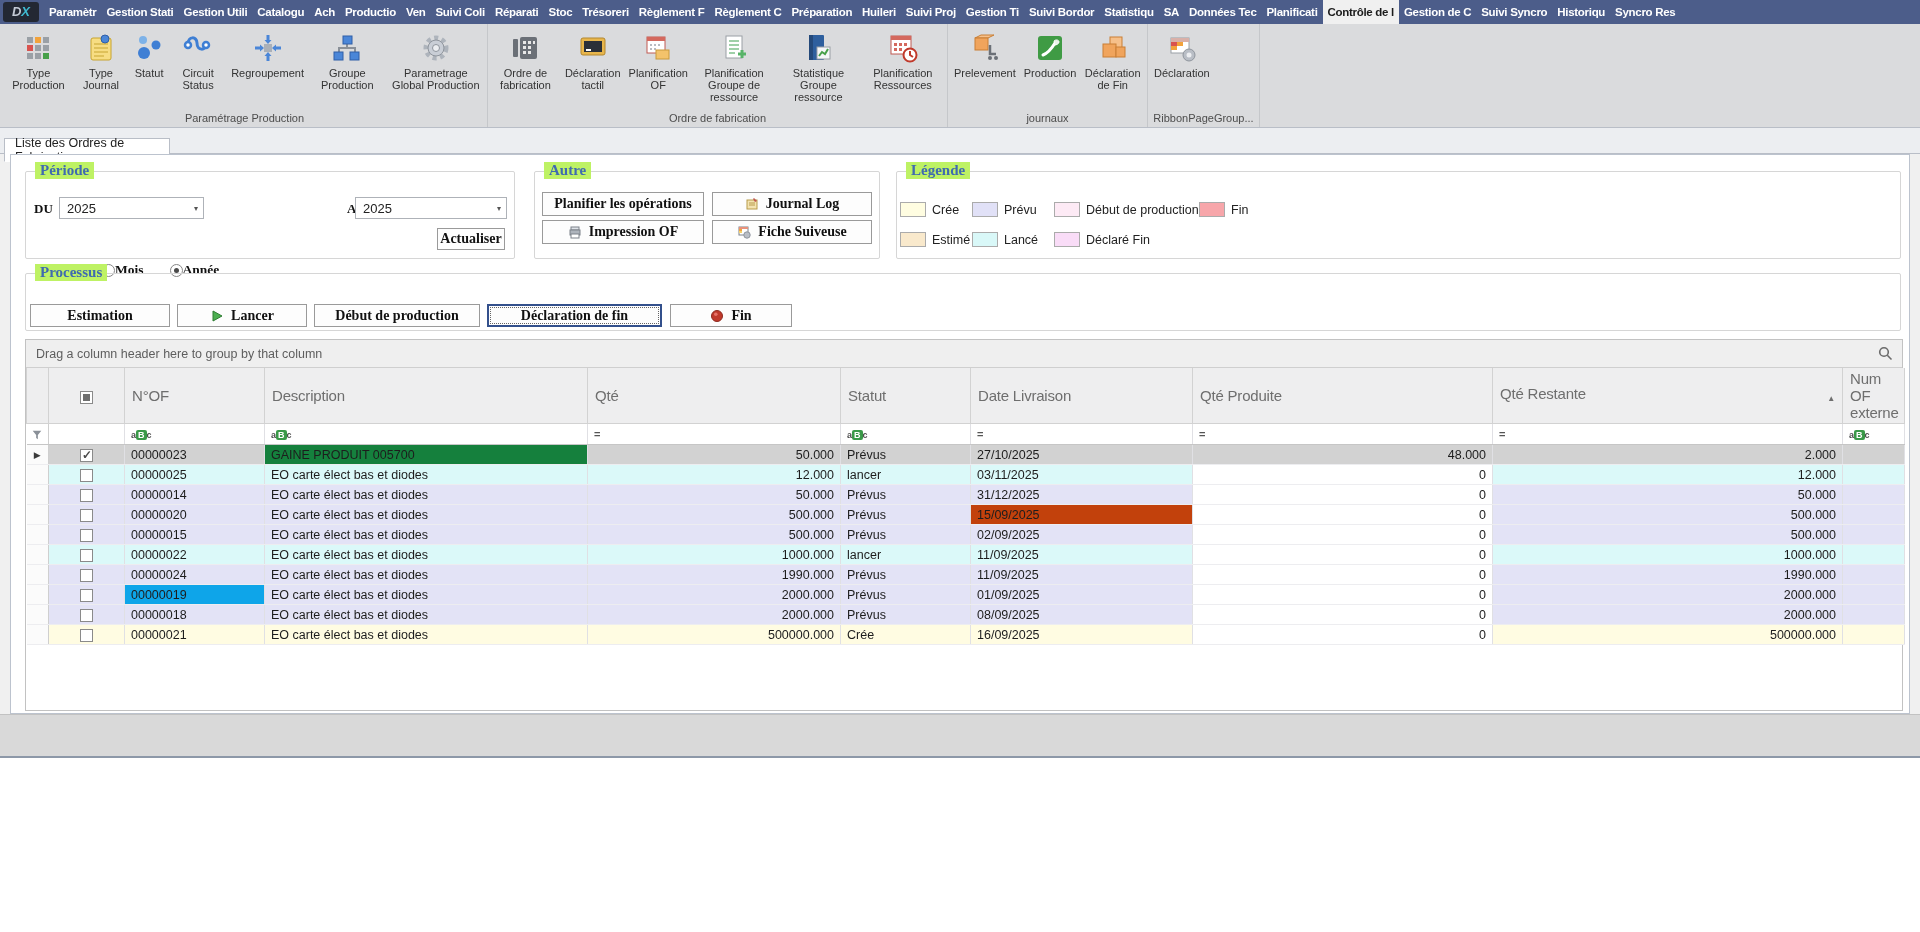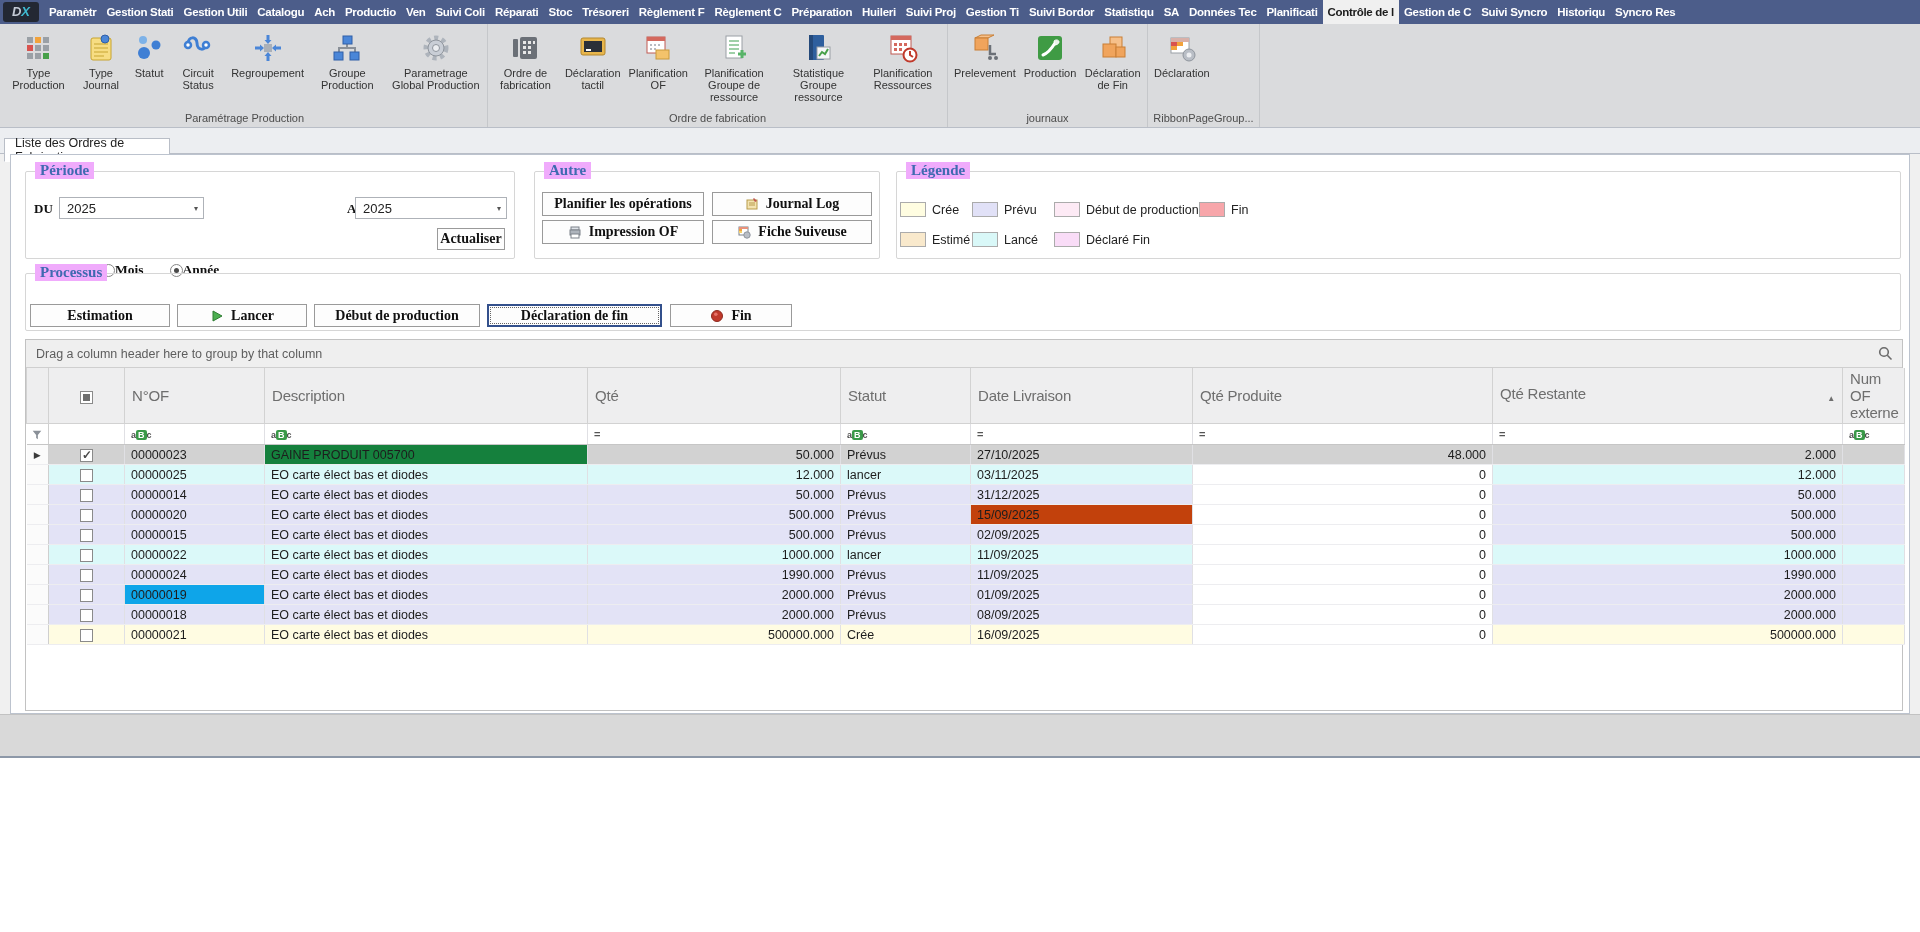--- a/index.html
+++ b/index.html
@@ -22,21 +22,21 @@
   .rb-label { font-size:11px; line-height:12px; color:#333; text-align:center; max-width:118px; margin-top:3px; }
   .rg-label { position:absolute; left:0; right:0; bottom:3px; text-align:center; font-size:11px; color:#4c4c4c; white-space:nowrap; overflow:hidden; }
 
   
   .tabbar { position:absolute; left:0; top:128px; width:1920px; height:26px; background:#eceef1; border-bottom:1px solid #b9bec7; }
   .doc-tab { position:absolute; left:4px; top:10px; width:166px; height:24px; background:#fff; border:1px solid #b9bec7; border-bottom:1px solid #fff; font-size:12.5px; color:#222; display:flex; align-items:center; padding-left:10px; }
 
   
   .content { position:absolute; left:10px; top:154px; width:1900px; height:560px; background:#fff; border:1px solid #bcc3ce; }
   .gbox { position:absolute; border:1px solid #d6d6d6; border-radius:2px; }
-  .gtitle { position:absolute; top:-10px; left:9px; background:#f0abfc; padding:0 5px; font:bold 15px "Liberation Serif", serif; color:#3f6ab0; }
+  .gtitle { position:absolute; top:-10px; left:9px; background:#bef264; padding:0 5px; font:bold 15px "Liberation Serif", serif; color:#3f6ab0; }
 
   .box-periode  { left:14px;  top:16px;  width:490px;  height:88px; }
   .box-autre    { left:523px; top:16px;  width:346px;  height:88px; }
   .box-legende  { left:885px; top:16px;  width:1005px; height:88px; }
   .box-processus{ left:14px;  top:118px; width:1876px; height:58px; }
 
   .flabel { font:bold 13px "Liberation Serif", serif; color:#111; }
   .combo { position:absolute; height:22px; background:#fff; border:1px solid #aeb2b8; display:flex; align-items:center; justify-content:space-between; padding:0 5px 0 7px; font-size:13px; color:#222; }
   .carrow { font-size:8px; color:#555; }
   .du-label { position:absolute; left:8px;  top:29px; }

